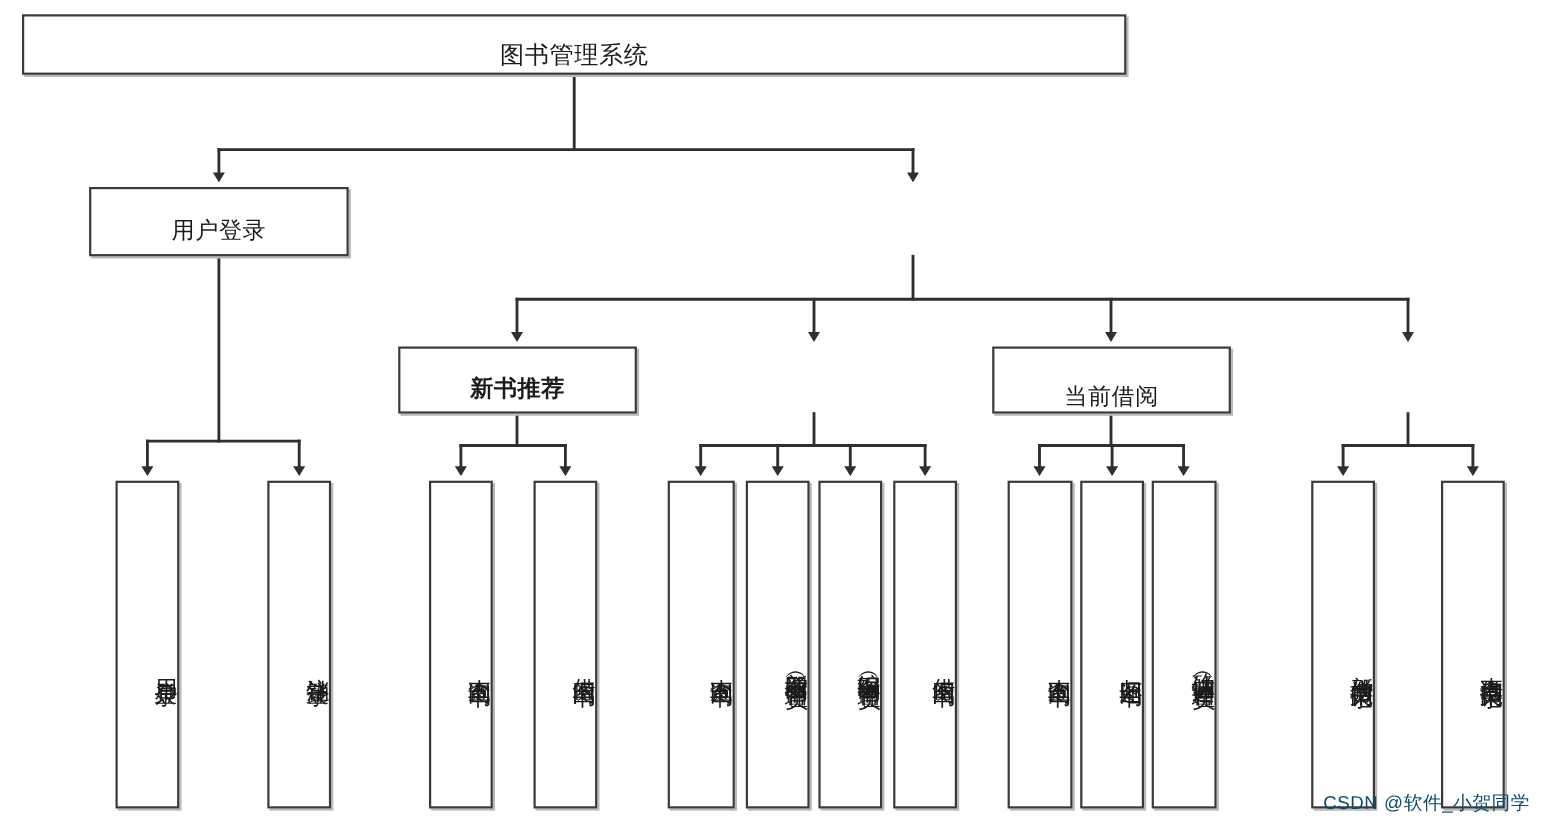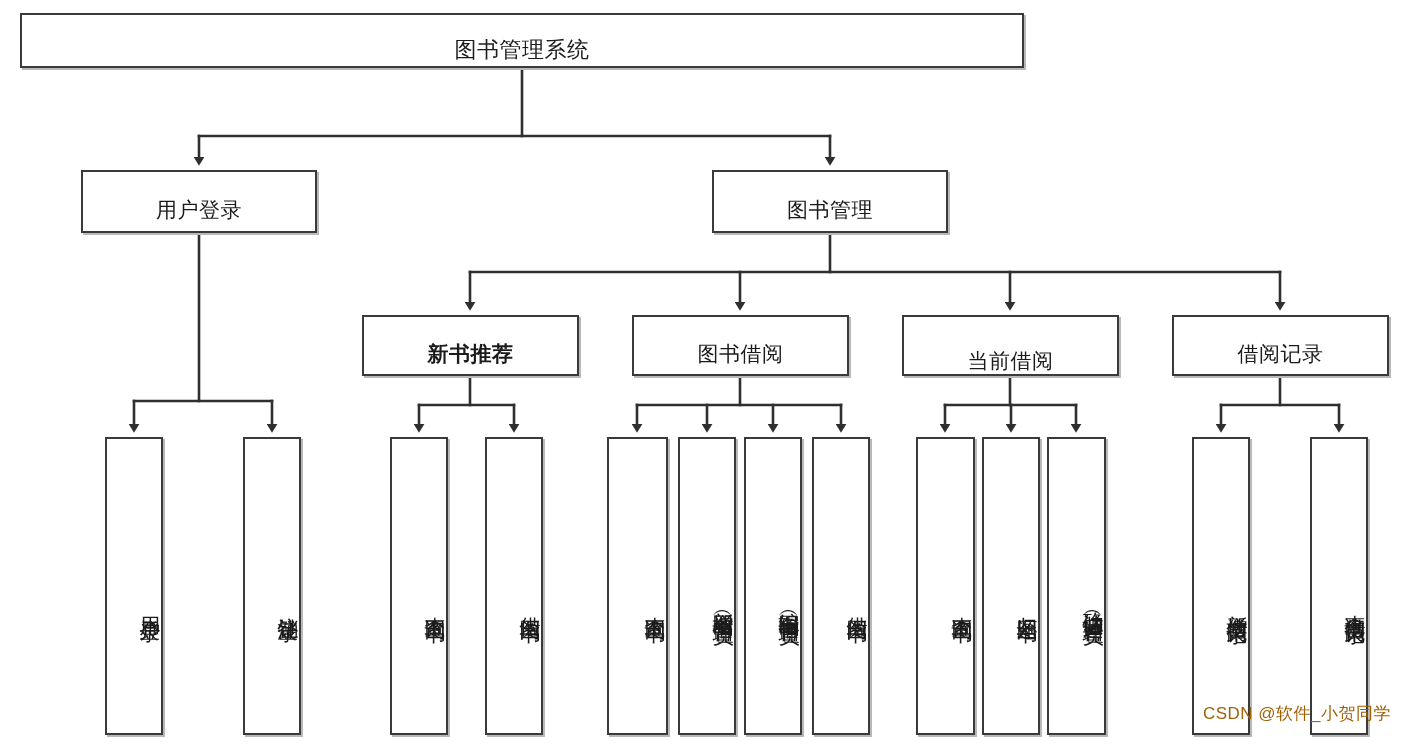--- a/index.html
+++ b/index.html
@@ -7,21 +7,21 @@
   #stage{position:relative;width:1405px;height:747px;background:#fff;}
   svg#wires{position:absolute;left:0;top:0;width:1405px;height:747px;pointer-events:none;}
   .node{position:absolute;box-sizing:border-box;background:#ffffff;border:2px solid #3a3a3a;
         display:flex;align-items:center;justify-content:center;text-align:center;color:#1b1b1b;}
   .node.shadowed{box-shadow:2px 2px 0 0 #b9b9b9;}
   .node .lbl{display:block;line-height:1.18;letter-spacing:0.5px;margin-top:18px;}
   .node.h .lbl{font-size:21px;}
   .node.title .lbl{font-size:22px;}
   .node.v{writing-mode:vertical-rl;text-orientation:upright;align-items:flex-start;justify-content:center;padding-top:18px;}
   .node.v .lbl{writing-mode:vertical-rl;text-orientation:upright;font-size:21px;line-height:1.05;letter-spacing:2px;}
-  #watermark{position:absolute;right:14px;bottom:22px;color:#a16207;font-size:17px;letter-spacing:0.5px;
+  #watermark{position:absolute;right:14px;bottom:6px;color:#0c4a6e;font-size:17px;letter-spacing:0.5px;
              white-space:nowrap;user-select:none;}
 </style>
 </head>
 <body>
 
 <div id="stage">
 
   <svg id="wires" viewBox="0 0 1405 747" xmlns="http://www.w3.org/2000/svg">
     <defs>
       <marker id="arrow" markerWidth="9" markerHeight="11" refX="1.2" refY="5.5" orient="auto" markerUnits="userSpaceOnUse">
@@ -72,35 +72,26 @@
     </g>
   </svg>
 
   <div class="node title h shadowed" style="left:20px;top:13px;width:1004px;height:55px;">
     <span class="lbl">图书管理系统</span>
   </div>
 
   <div class="node h shadowed" style="left:81px;top:170px;width:236px;height:63px;">
     <span class="lbl">用户登录</span>
   </div>
-  <div class="node h shadowed" style="left:712px;top:170px;width:236px;height:63px;">
-    <span class="lbl">图书管理</span>
-  </div>
 
   <div class="node h shadowed" style="left:362px;top:315px;width:217px;height:61px;font-weight:bold;">
     <span class="lbl">新书推荐</span>
   </div>
-  <div class="node h shadowed" style="left:632px;top:315px;width:217px;height:61px;">
-    <span class="lbl">图书借阅</span>
-  </div>
   <div class="node h shadowed" style="left:902px;top:315px;width:217px;height:61px;align-items:flex-end;">
     <span class="lbl">当前借阅</span>
-  </div>
-  <div class="node h shadowed" style="left:1172px;top:315px;width:217px;height:61px;">
-    <span class="lbl">借阅记录</span>
   </div>
 
   <div class="node v shadowed" style="left:105px;top:437px;width:58px;height:298px;">
     <span class="lbl">用户登录</span>
   </div>
   <div class="node v shadowed" style="left:243px;top:437px;width:58px;height:298px;">
     <span class="lbl">注销登录</span>
   </div>
   <div class="node v shadowed" style="left:390px;top:437px;width:58px;height:298px;">
     <span class="lbl">查询图书</span>

